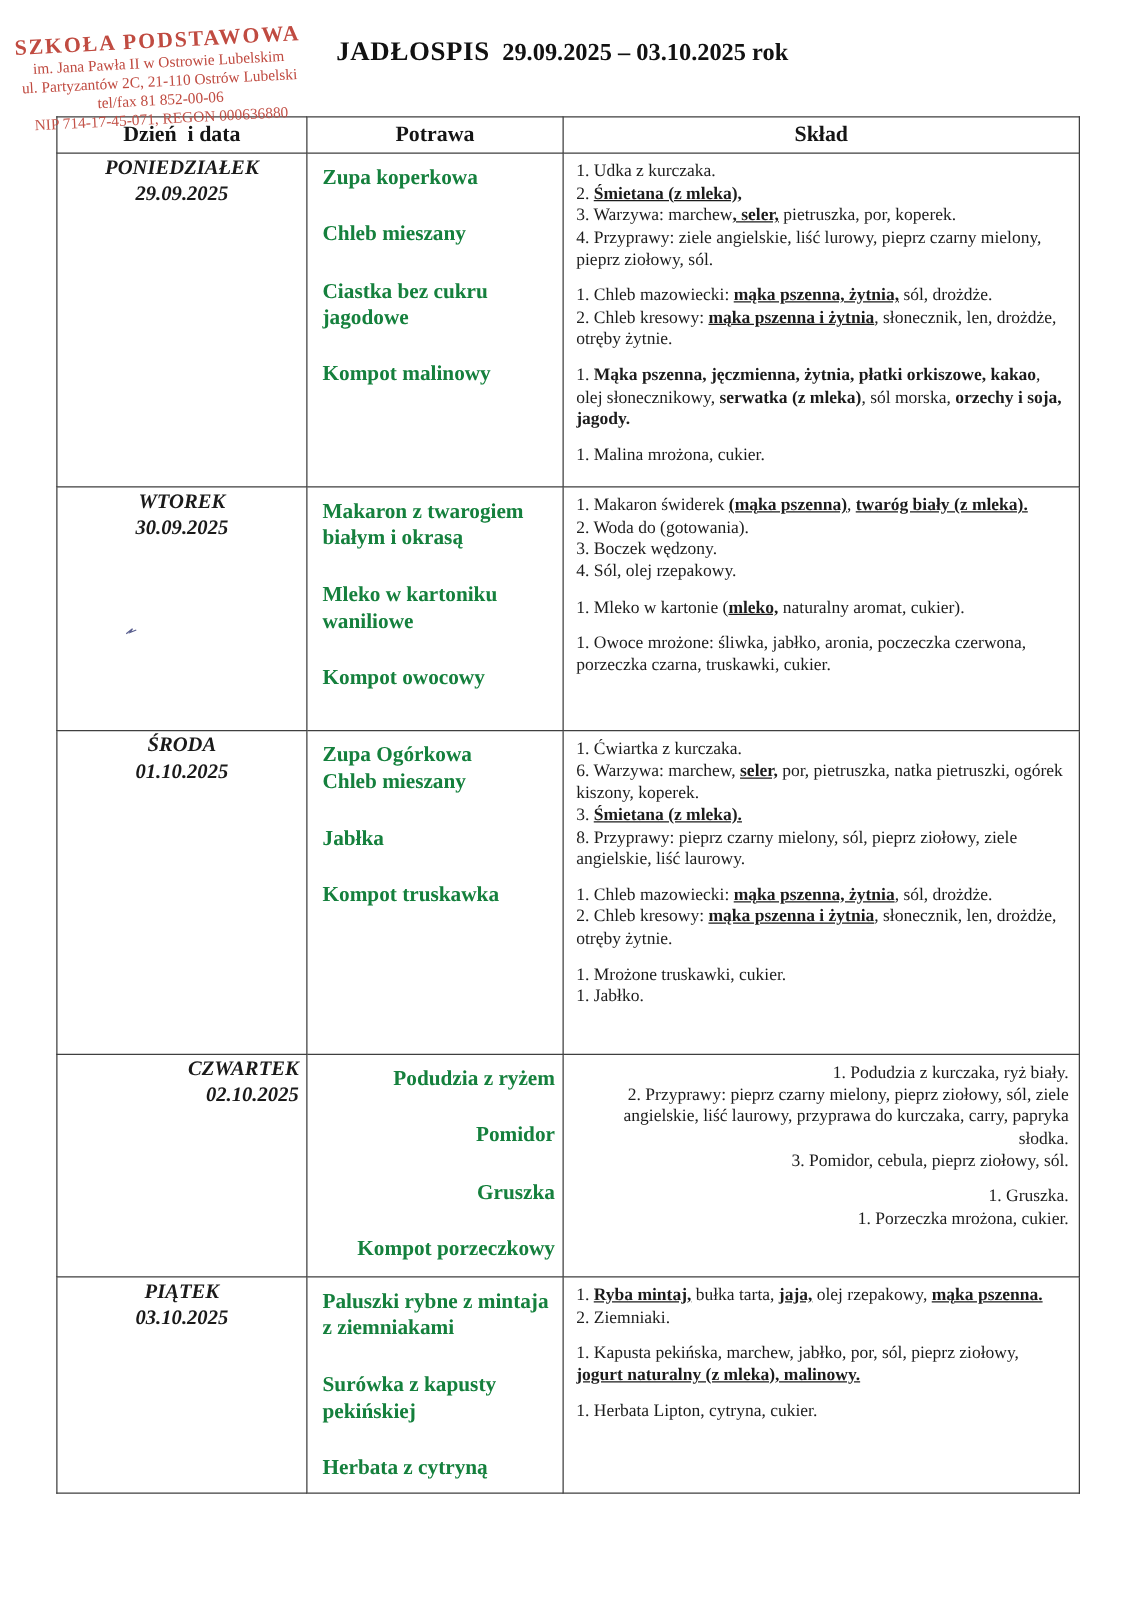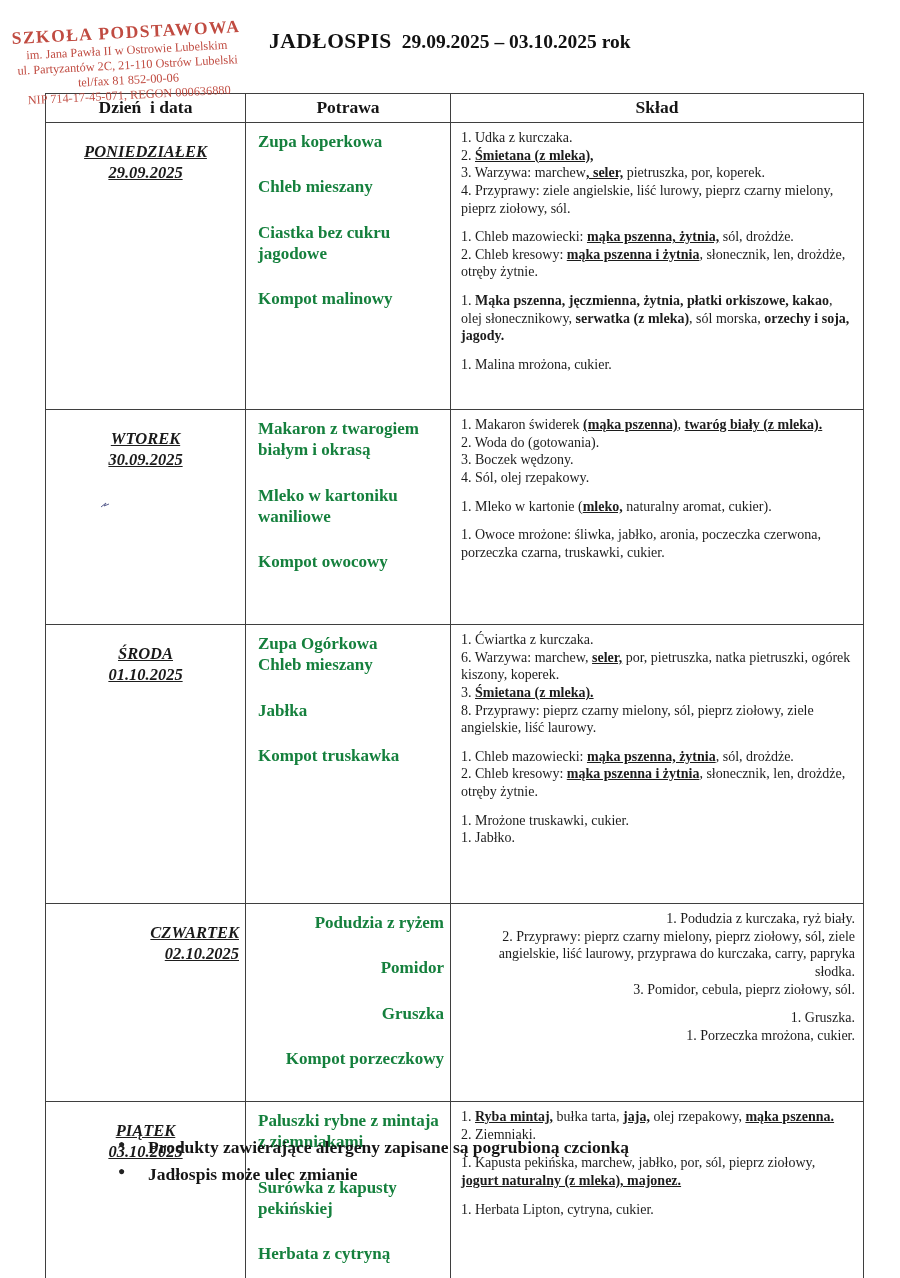--- a/index.html
+++ b/index.html
@@ -35,21 +35,21 @@
   table.menu col.c1{width:200px;}
   table.menu col.c2{width:205px;}
   table.menu col.c3{width:413px;}
   table.menu th,table.menu td{
     border:1.6px solid #3f3f3f;vertical-align:top;
   }
   table.menu th{
     font-size:17.5px;font-weight:bold;text-align:center;padding:3px 4px 4px;
     white-space:pre-wrap;color:#151515;
   }
-  td.day-cell{text-align:center;padding:18px 6px;text-decoration:underline;}
+  td.day-cell{text-align:center;padding:0 6px;}
   .day-name,.day-date{font-weight:bold;font-style:italic;font-size:16.5px;color:#1a1a1a;line-height:1.3;}
   td.dish-cell{padding:8px 6px 8px 12px;}
   .dish{font-weight:bold;font-size:17px;line-height:1.25;color:#15803d;}
   .dish-gap{height:24px;}
   td.sklad-cell{padding:6px 8px 6px 10px;font-size:14px;line-height:1.26;color:#1c1c1c;}
   .sk-group{margin-bottom:11px;}
   .sk-group:last-child{margin-bottom:0;}
   .sk-item{}
   .seg-b{font-weight:bold;}
   .seg-u{text-decoration:underline;margin-top:20px;}
@@ -243,34 +243,30 @@
             <div class="dish">Surówka z kapusty pekińskiej</div>
             <div class="dish-gap"></div>
             <div class="dish">Herbata z cytryną</div>
           </td>
           <td class="sklad-cell">
             <div class="sk-group">
               <div class="sk-item"><span>1. </span><span class="seg-b seg-u">Ryba mintaj,</span><span> bułka tarta, </span><span class="seg-b seg-u">jaja,</span><span> olej rzepakowy, </span><span class="seg-b seg-u">mąka pszenna.</span></div>
               <div class="sk-item"><span>2. Ziemniaki.</span></div>
             </div>
             <div class="sk-group">
-              <div class="sk-item"><span>1. Kapusta pekińska, marchew, jabłko, por, sól, pieprz ziołowy, </span><span class="seg-b seg-u">jogurt naturalny (z mleka), majonez.</span></div>
+              <div class="sk-item"><span>1. Kapusta pekińska, marchew, jabłko, por, sól, pieprz ziołowy, </span><span class="seg-b seg-u">jogurt naturalny (z mleka), malinowy.</span></div>
             </div>
             <div class="sk-group">
               <div class="sk-item"><span>1.  Herbata Lipton, cytryna, cukier.</span></div>
             </div>
           </td>
         </tr>
       </tbody>
   </table>
 
   <svg class="pen-mark" viewBox="0 0 12 10">
     <path d="M2 7 L7 3 L5 6 L10 4" fill="none" stroke="#5a5f8f" stroke-width="1"></path>
   </svg>
 
   <div class="footer">
-    <ul class="notes" id="footer-notes">
-        <li class="note">Produkty zawierające alergeny zapisane są pogrubioną czcionką</li>
-        <li class="note">Jadłospis może ulec zmianie</li>
-      </ul>
   </div>
 
 </div>
 
 </body></html>

